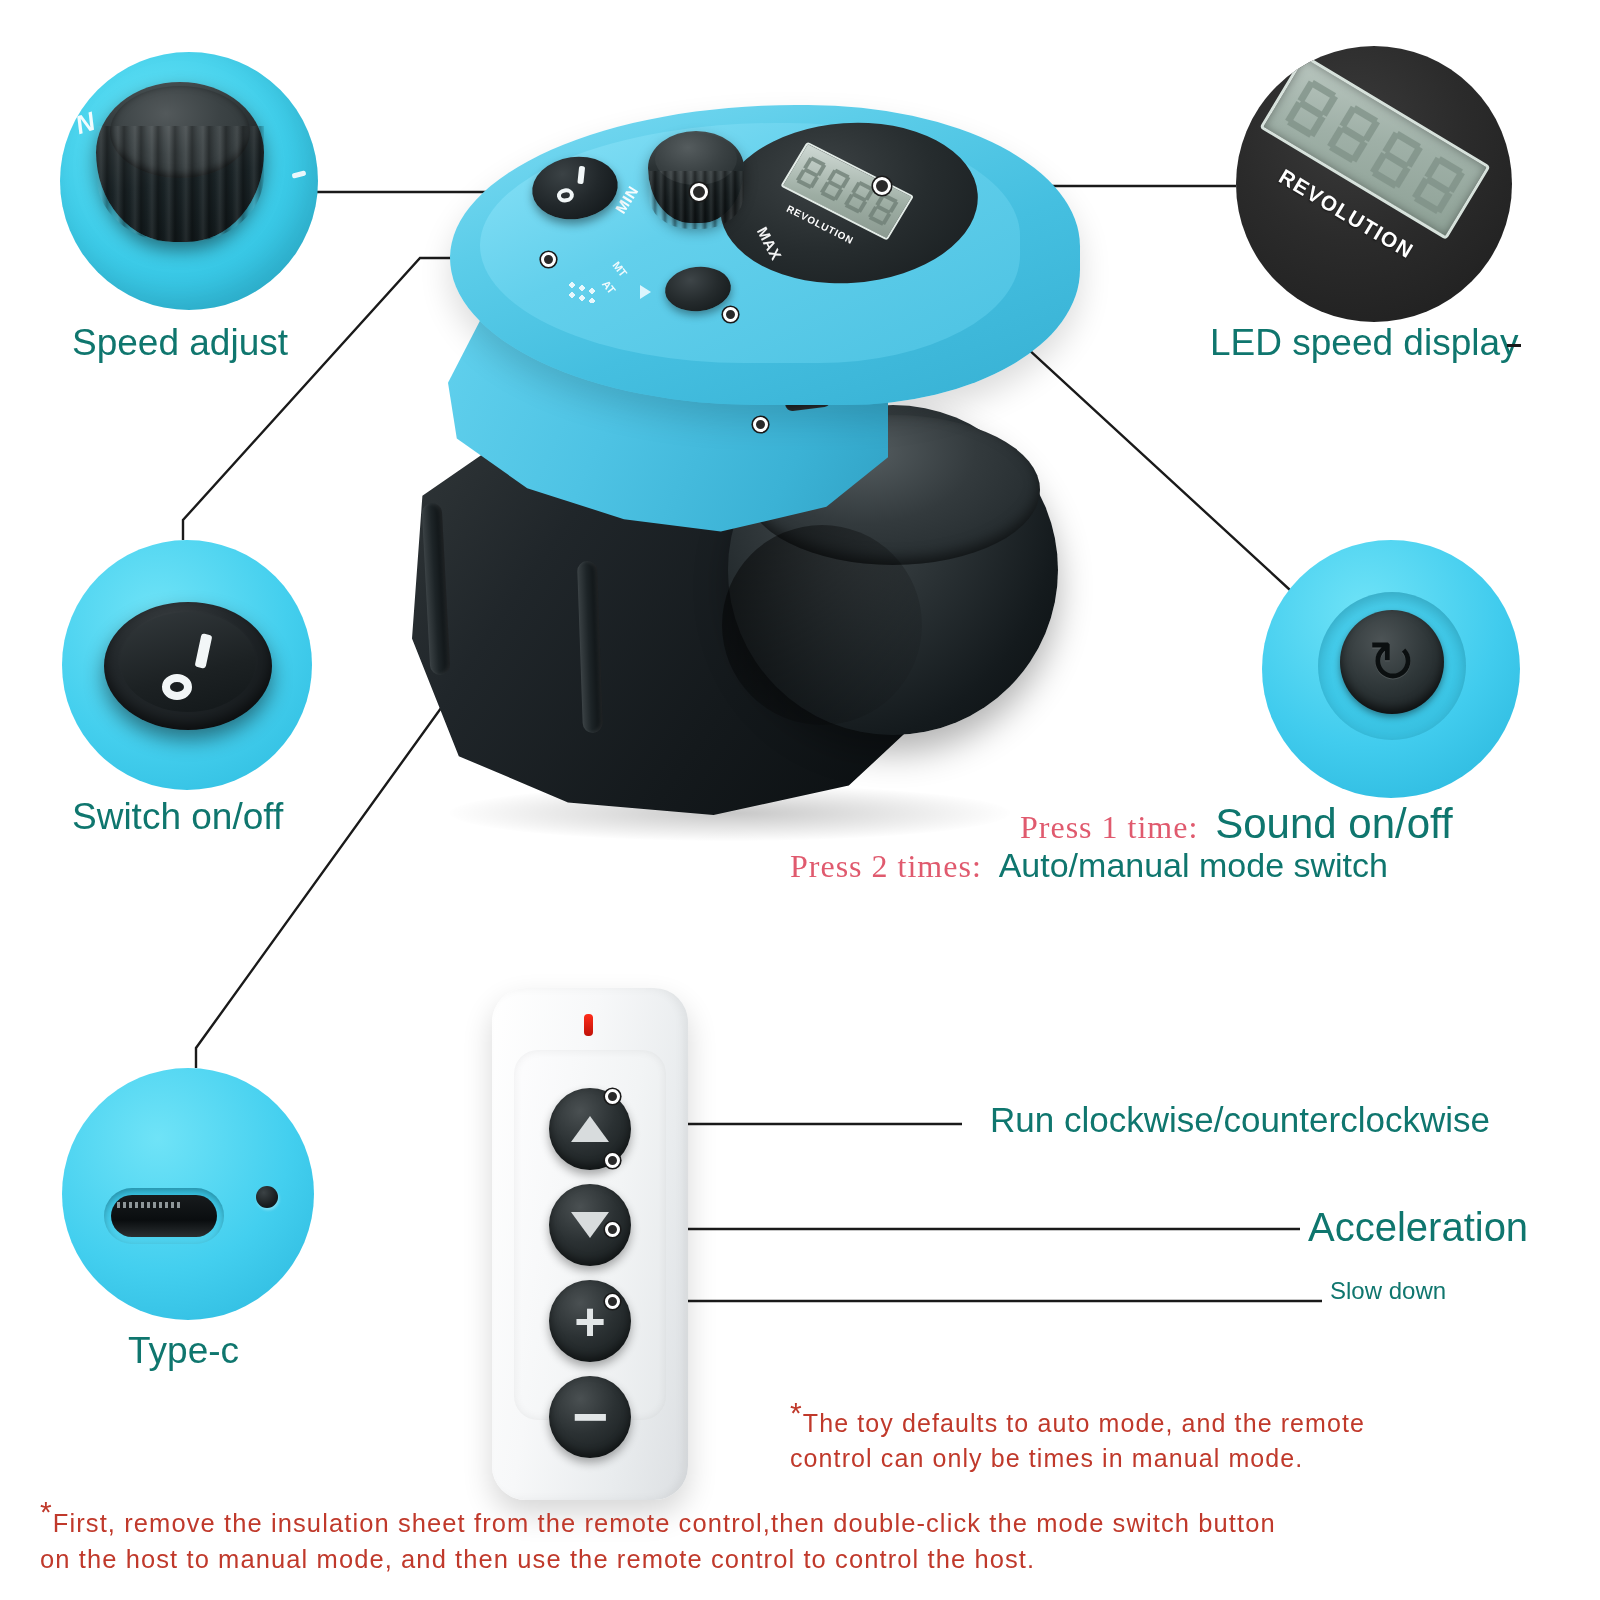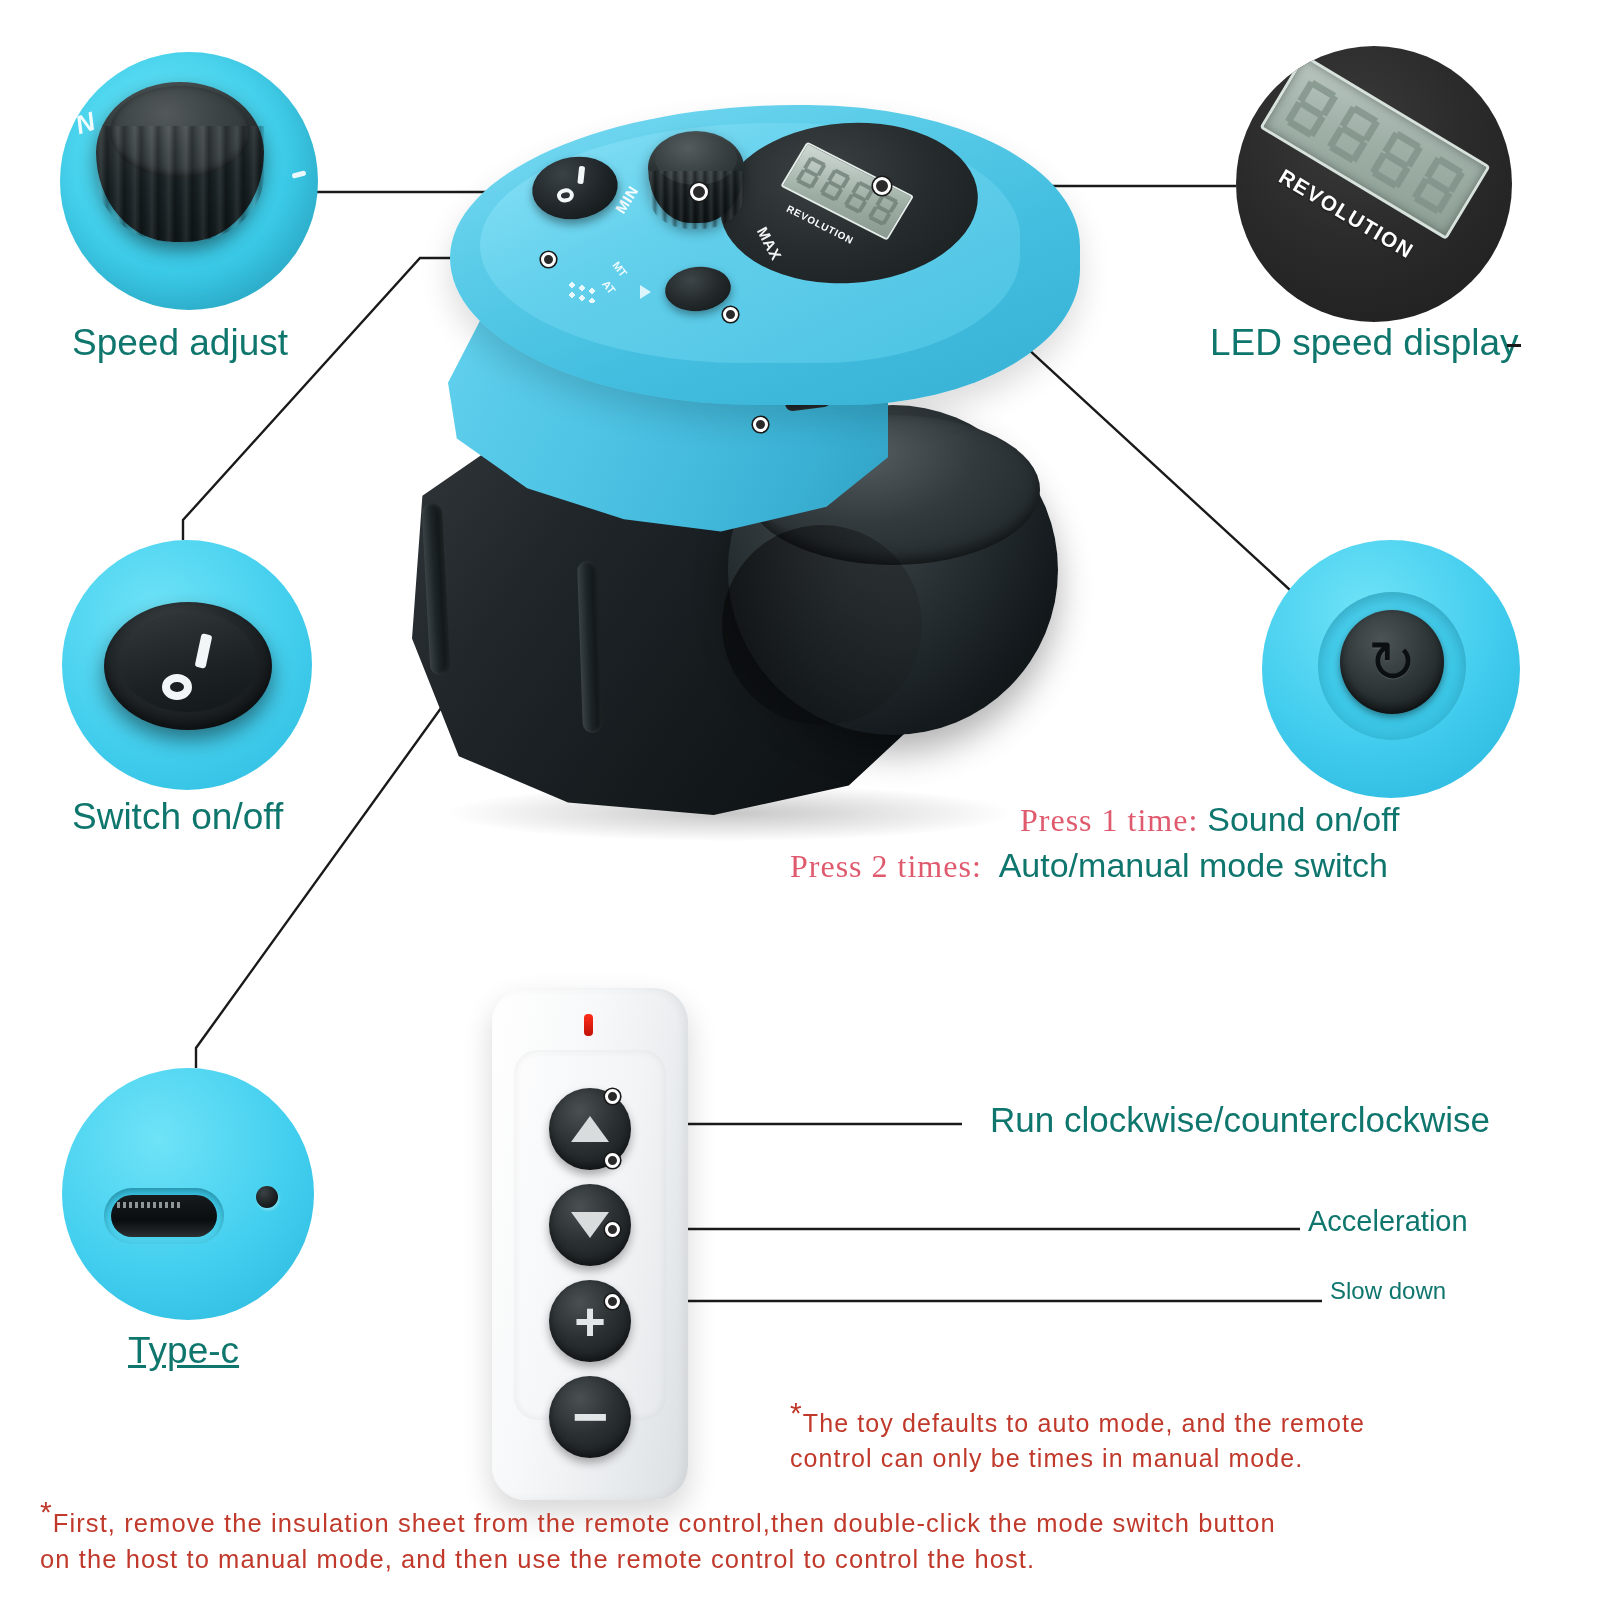--- a/index.html
+++ b/index.html
@@ -546,34 +546,34 @@
   <div class="abs label-black" style="left:72px; top:796px; font-size:37px;text-align:center;">Switch on/off</div>
 
   <div class="callout c-typec">
     <div class="usb-slot-outer">
       <div class="usb-slot-inner">
         <div class="usb-pins"></div>
       </div>
     </div>
     <div class="led-hole"></div>
   </div>
-  <div class="abs label-black" style="left:128px; top:1330px; font-size:37px;text-decoration:underline;">Type-c</div>
+  <div class="abs label-black" style="left:128px; top:1330px; font-size:37px;">Type-c</div>
 
   <div class="callout c-mode">
     <div class="mode-dish">
       <div class="mode-tri"></div>
       <div class="mode-btn">
         <span class="mode-glyph">↻</span>
       </div>
     </div>
   </div>
 
   <div class="abs" style="left:1020px; top:800px; font-size:32px;">
     <span class="label-red-serif">Press 1 time:</span>
-    <span class="label-black" style="font-size:34px; ">Sound on/off</span>
+    <span class="label-black" style="font-size:42px; margin-left:8px;">Sound on/off</span>
   </div>
   <div class="abs" style="left:790px; top:846px; font-size:32px;">
     <span class="label-red-serif">Press 2 times:</span>
     <span class="label-black" style="font-size:34px; margin-left:8px;">Auto/manual mode switch</span>
   </div>
 
   <div id="product">
     <div class="ground-shadow"></div>
 
     <div class="prod-base"></div>
@@ -642,21 +642,21 @@
       <span class="minus-glyph">−</span>
     </div>
   </div>
 
   <div class="anchor small" style="left:605px; top:1089px;"></div>
   <div class="anchor small" style="left:605px; top:1153px;"></div>
   <div class="anchor small" style="left:605px; top:1222px;"></div>
   <div class="anchor small" style="left:605px; top:1294px;"></div>
 
   <div class="abs label-black" style="left:990px; top:1100px; font-size:35px;">Run clockwise/counterclockwise</div>
-  <div class="abs label-black" style="left:1308px; top:1205px; font-size:29px;">Acceleration</div>
+  <div class="abs label-black" style="left:1308px; top:1205px; font-size:40px;">Acceleration</div>
   <div class="abs label-black" style="left:1330px; top:1277px; font-size:24px;">Slow down</div>
 
   <div class="abs note-red" style="left:790px; top:1392px; font-size:25px; line-height:1.38;">
     <span style="font-size:30px; vertical-align:super;">*</span><span>The toy defaults to auto mode, and the remote</span><br>
     <span>control can only be times in manual mode.</span>
   </div>
 
   <div class="abs note-red" style="left:40px; top:1490px; font-size:25.5px; line-height:1.45; width:1540px;">
     <span style="font-size:30px; vertical-align:super;">*</span><span>First, remove the insulation sheet from the remote control,then double-click the mode switch button</span><br>
     <span>on the host to manual mode, and then use the remote control to control the host.</span>

